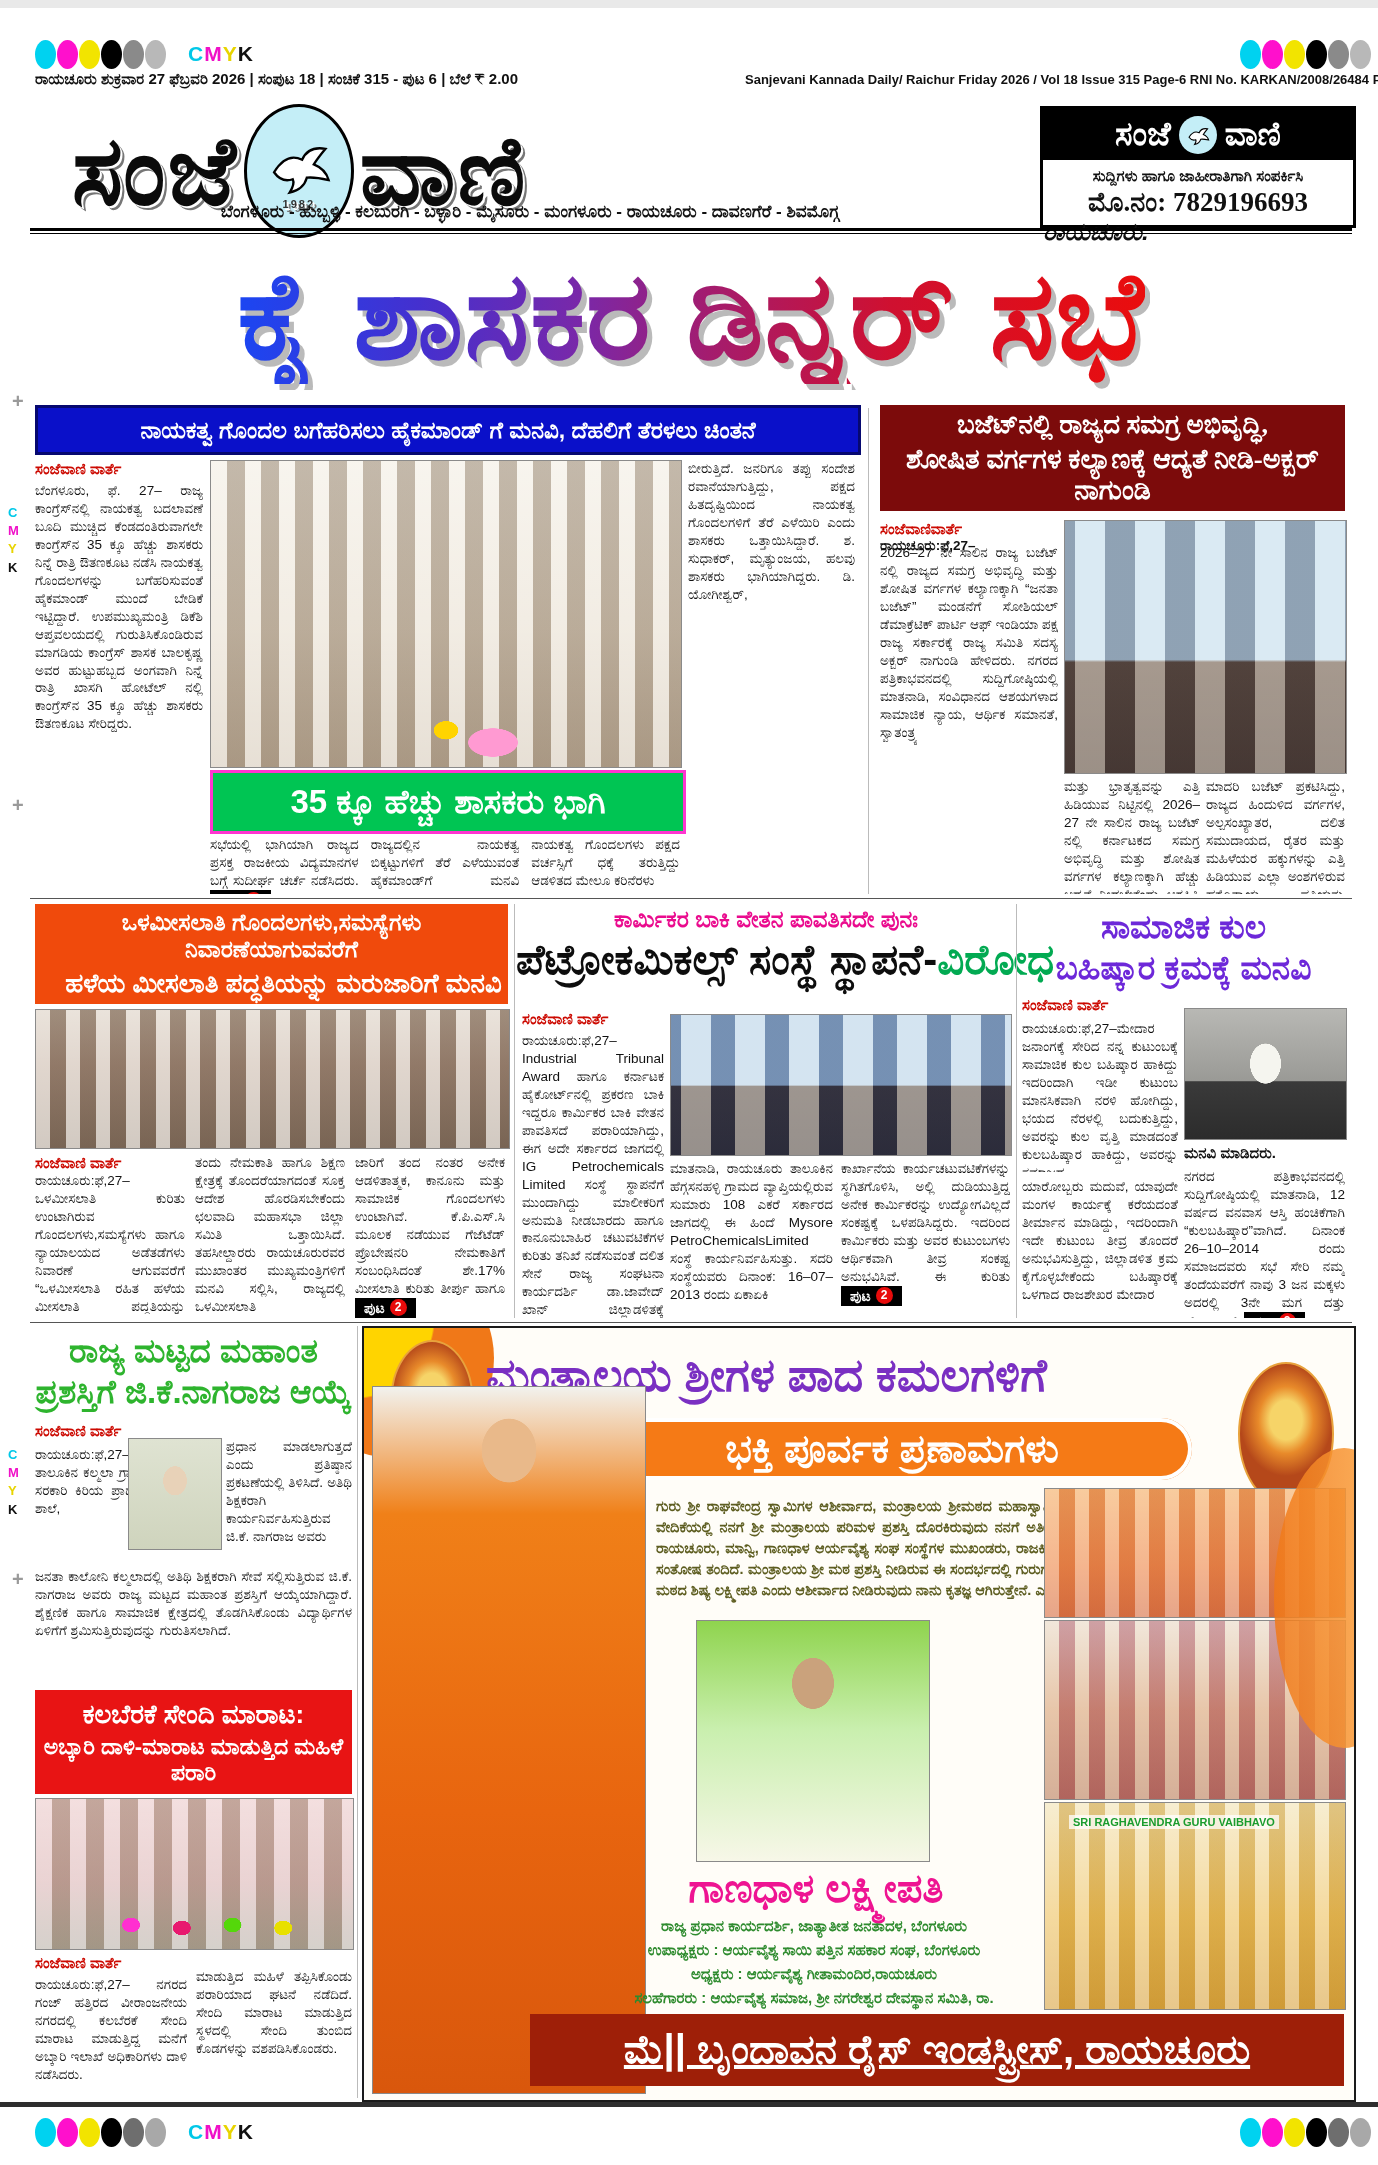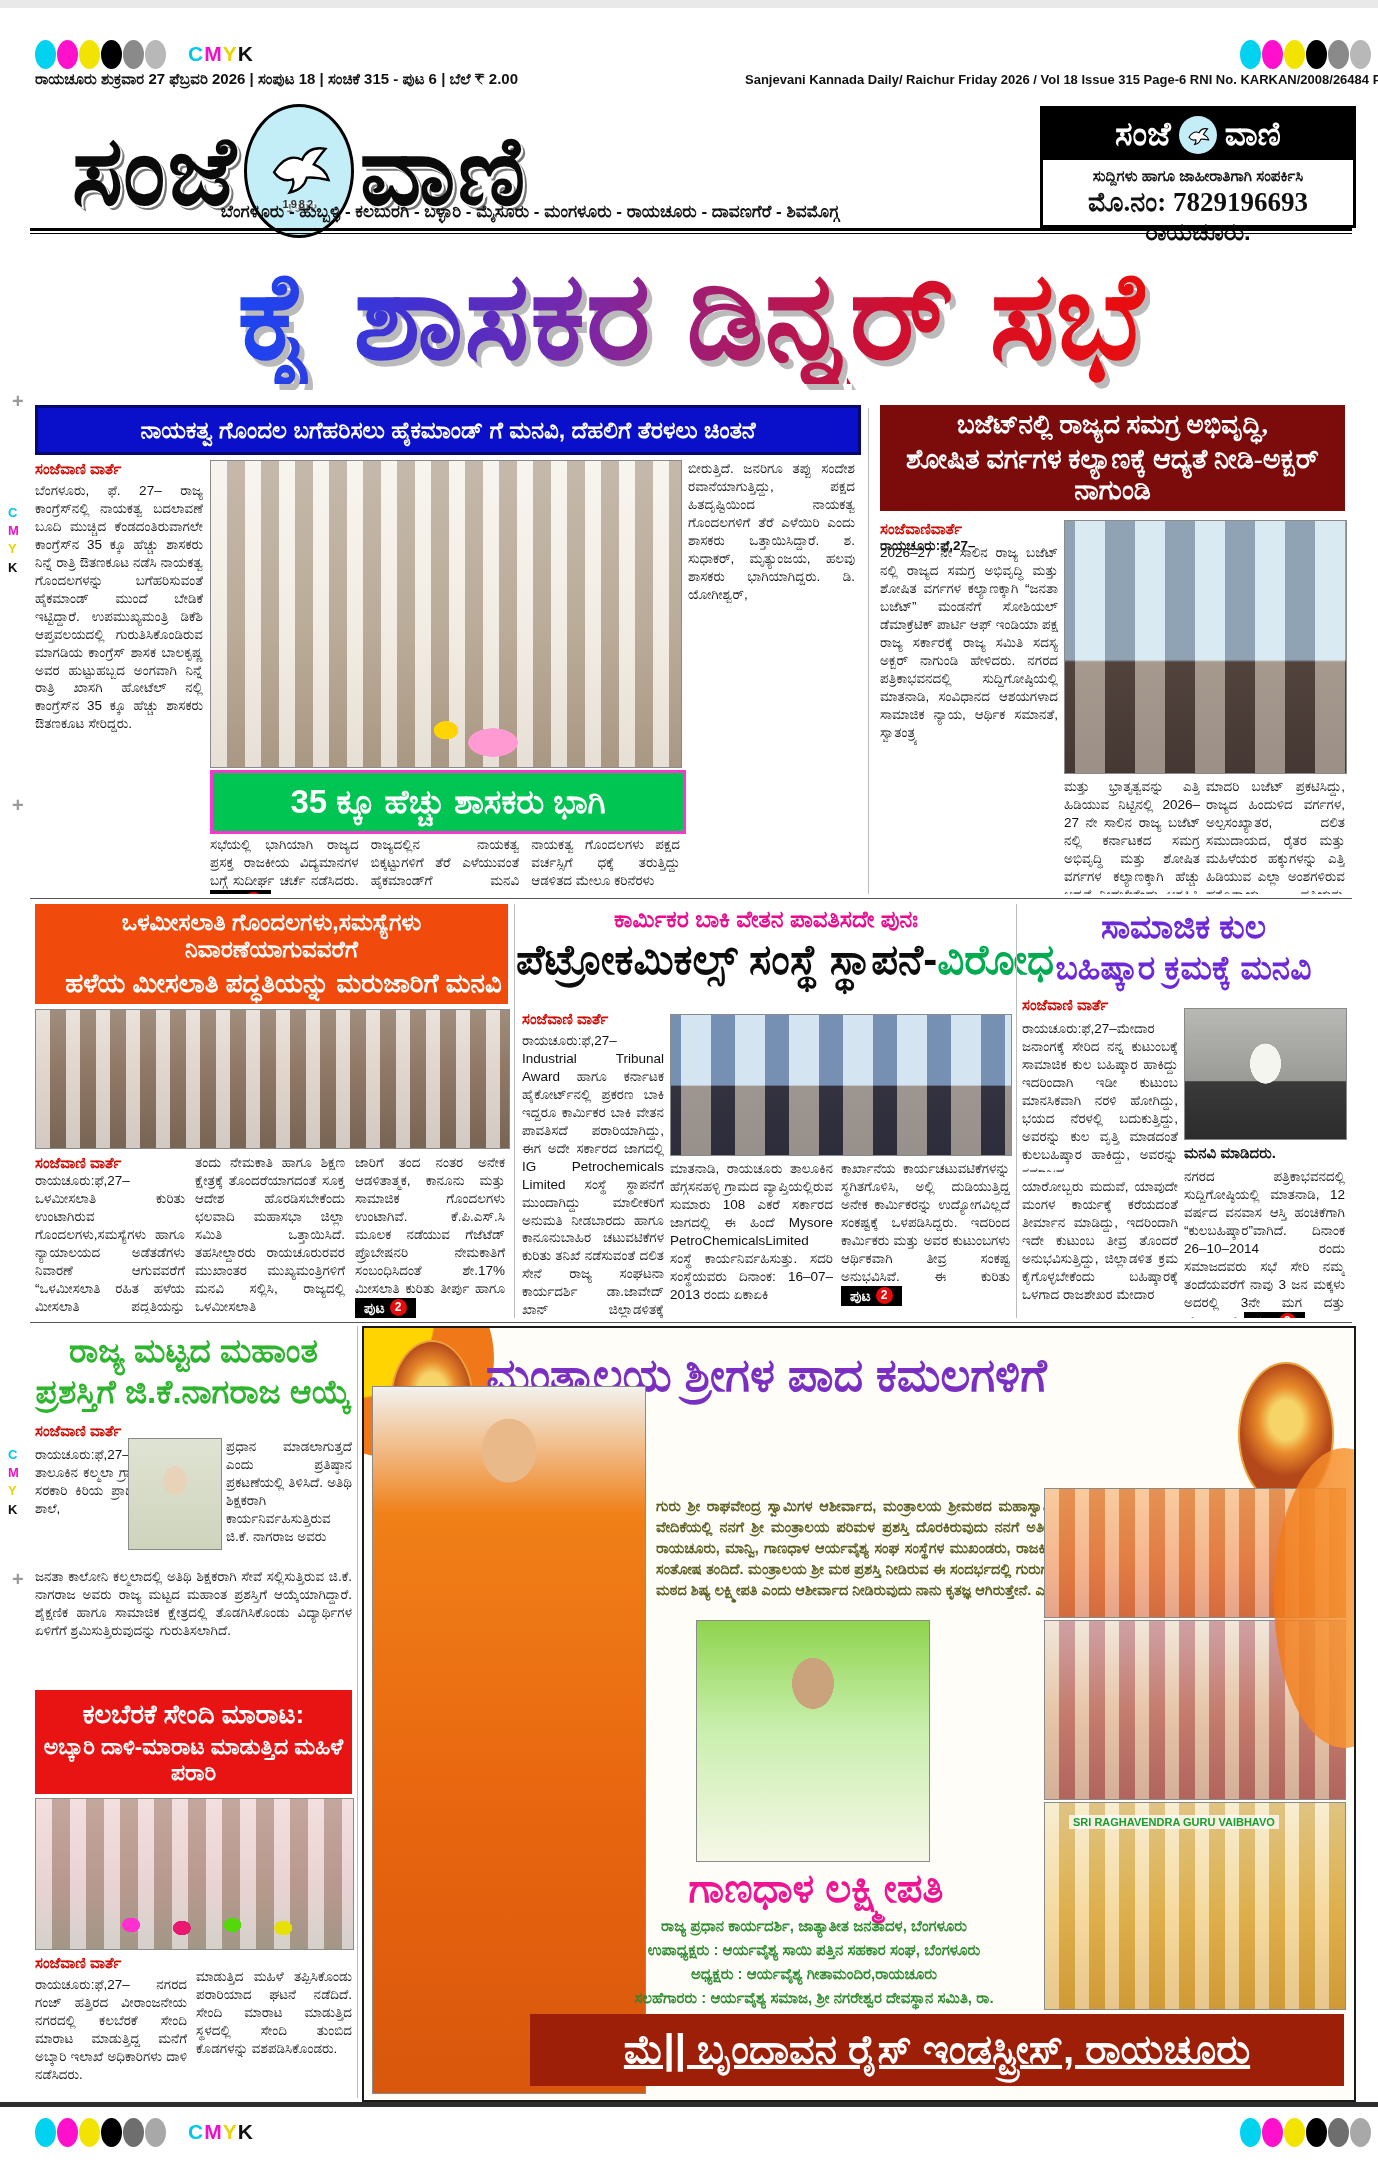--- a/index.html
+++ b/index.html
@@ -23,21 +23,21 @@
         display:flex;flex-direction:column;align-items:center;justify-content:center;margin:0 6px;}
   .dove-circle svg{width:78px;height:66px;}
   .dove-year{font-size:11px;color:#333;}
   .contact-box{border:3px solid #000;background:#fff;}
   .contact-top{background:#000;color:#fff;font-weight:bold;font-size:33px;display:flex;
         align-items:center;justify-content:center;gap:8px;padding:6px 4px;}
   .dove-mini{width:38px;height:38px;border-radius:50%;background:#c4eef7;display:flex;align-items:center;justify-content:center;}
   .dove-mini svg{width:28px;height:24px;}
   .contact-line1{font-size:15px;font-weight:bold;text-align:center;padding:7px 4px 2px;}
   .contact-phone{font-family:"Liberation Serif",serif;font-size:27px;font-weight:bold;text-align:center;}
-  .contact-city{font-size:24px;font-weight:bold;text-align:center;padding-bottom:6px;}
+  .contact-city{font-size:24px;font-weight:bold;text-align:left;padding-bottom:6px;font-style:italic;}
   .cities{font-size:17px;font-weight:bold;text-align:center;white-space:nowrap;}
   .double-rule-a{height:3px;background:#000;}
   .double-rule-b{height:1px;background:#000;margin-top:2px;}
   
   .headline-wrap{filter:drop-shadow(5px 6px 0 rgba(130,130,130,.55));text-align:center;}
   .headline-text{font-size:122px;font-weight:900;white-space:nowrap;letter-spacing:1px;line-height:1.15;
     background:linear-gradient(90deg,#1b46f2 0%,#4430cf 20%,#7a28a8 38%,#a41c6e 52%,#cf1030 72%,#ea0d0d 100%);
     -webkit-background-clip:text;background-clip:text;color:transparent;}
   
   .bar-blue{background:#0a10c9;border:3px solid #060870;color:#fff;font-weight:bold;font-size:23px;
@@ -321,20 +321,21 @@
   <div class="abs byline" style="left:35px;top:1946px;width:150px;">ಸಂಜೆವಾಣಿ ವಾರ್ತೆ</div>
   <div class="abs colx" style="left:35px;top:1968px;width:152px;height:120px;">ರಾಯಚೂರು:ಫೆ,27– ನಗರದ ಗಂಜ್ ಹತ್ತಿರದ ವೀರಾಂಜನೇಯ ನಗರದಲ್ಲಿ ಕಲಬೆರಕೆ ಸೇಂದಿ ಮಾರಾಟ ಮಾಡುತ್ತಿದ್ದ ಮನೆಗೆ ಅಬ್ಕಾರಿ ಇಲಾಖೆ ಅಧಿಕಾರಿಗಳು ದಾಳಿ ನಡೆಸಿದರು.</div>
   <div class="abs colx" style="left:196px;top:1960px;width:156px;height:128px;">ಮಾಡುತ್ತಿದ ಮಹಿಳೆ ತಪ್ಪಿಸಿಕೊಂಡು ಪರಾರಿಯಾದ ಘಟನೆ ನಡೆದಿದೆ. ಸೇಂದಿ ಮಾರಾಟ ಮಾಡುತ್ತಿದ ಸ್ಥಳದಲ್ಲಿ ಸೇಂದಿ ತುಂಬಿದ ಕೊಡಗಳನ್ನು ವಶಪಡಿಸಿಕೊಂಡರು.</div>
 
   <div class="abs vline" style="left:357px;top:1318px;height:772px;"></div>
 
   <div class="abs adbox" style="left:362px;top:1318px;width:990px;height:772px;">
     <div class="abs ph ph-deity" style="left:26px;top:12px;width:80px;height:120px;"></div>
     <div class="abs ad-title" style="left:122px;top:20px;">ಮಂತ್ರಾಲಯ ಶ್ರೀಗಳ ಪಾದ ಕಮಲಗಳಿಗೆ</div>
     <div class="abs ph ph-deity" style="left:874px;top:34px;width:92px;height:140px;"></div>
+    <div class="abs ad-pill" style="left:228px;top:90px;width:600px;height:62px;">ಭಕ್ತಿ ಪೂರ್ವಕ ಪ್ರಣಾಮಗಳು</div>
     <div class="abs ph ph-monk" style="left:8px;top:58px;width:272px;height:706px;"></div>
     <div class="abs ad-para" style="left:292px;top:168px;width:688px;height:156px;overflow:hidden;">
       <span>ಗುರು ಶ್ರೀ ರಾಘವೇಂದ್ರ ಸ್ವಾಮಿಗಳ ಆಶೀರ್ವಾದ, ಮಂತ್ರಾಲಯ ಶ್ರೀಮಠದ ಮಹಾಸ್ವಾಮಿಗಳಾದ ಶ್ರೀ ಶ್ರೀ ಸುಭುಧೇಂದ್ರ ತೀರ್ಥಗಳ ಕರುಣೆಯಿಂದ ಮಹಾ ವೇದಿಕೆಯಲ್ಲಿ ನನಗೆ ಶ್ರೀ ಮಂತ್ರಾಲಯ ಪರಿಮಳ ಪ್ರಶಸ್ತಿ ದೊರಕಿರುವುದು ನನಗೆ ಅತೀವ ಸಂತೋಷ ತಂದಿದೆ ಮತ್ತು ಪ್ರಶಸ್ತಿ ಸ್ವೀಕರಿಸುವ ಸಂದರ್ಭದಲ್ಲಿ ರಾಯಚೂರು, ಮಾನ್ವಿ, ಗಾಣಧಾಳ ಆರ್ಯವೈಶ್ಯ ಸಂಘ ಸಂಸ್ಥೆಗಳ ಮುಖಂಡರು, ರಾಜಕೀಯ ನಾಯಕರುಗಳು, ಕಾಶ್ಮೀಯರು ಆಗಮಿಸಿ ಸಾಕ್ಷಿ ಆಗಿದ್ದು ಬಹಳ ಸಂತೋಷ ತಂದಿದೆ.</span> <span>ಮಂತ್ರಾಲಯ ಶ್ರೀ ಮಠ ಪ್ರಶಸ್ತಿ ನೀಡಿರುವ ಈ ಸಂದರ್ಭದಲ್ಲಿ ಗುರುಗಳಿಗೆ ನಾನು ಚಿರ ಋಣಿ ಆಗಿರುವೆ, ಶ್ರೀಗಳ ನುಡಿಯಲ್ಲಿ ಮಂತ್ರಾಲಯ ಮಠದ ಶಿಷ್ಯ ಲಕ್ಷ್ಮೀಪತಿ ಎಂದು ಆಶೀರ್ವಾದ ನೀಡಿರುವುದು ನಾನು ಕೃತಜ್ಞ ಆಗಿರುತ್ತೇನೆ. ಎಲ್ಲರಿಗೂ ನನ್ನ ಹೃದಯ ಪೂರ್ವಕ ಕೃತಜ್ಞತೆಗಳು.</span>
     </div>
     <div class="abs ph ph-leader" style="left:332px;top:292px;width:232px;height:240px;"></div>
     <div class="abs ad-name" style="left:212px;top:538px;width:480px;">ಗಾಣಧಾಳ ಲಕ್ಷ್ಮೀಪತಿ</div>
     <div class="abs ad-green" style="left:150px;top:586px;width:600px;">
       <div>ರಾಜ್ಯ ಪ್ರಧಾನ ಕಾರ್ಯದರ್ಶಿ, ಜಾತ್ಯಾತೀತ ಜನತಾದಳ, ಬೆಂಗಳೂರು</div>
       <div>ಉಪಾಧ್ಯಕ್ಷರು : ಆರ್ಯವೈಶ್ಯ ಸಾಯಿ ಪತ್ತಿನ ಸಹಕಾರ ಸಂಘ, ಬೆಂಗಳೂರು</div>
       <div>ಅಧ್ಯಕ್ಷರು : ಆರ್ಯವೈಶ್ಯ ಗೀತಾಮಂದಿರ,ರಾಯಚೂರು</div>

